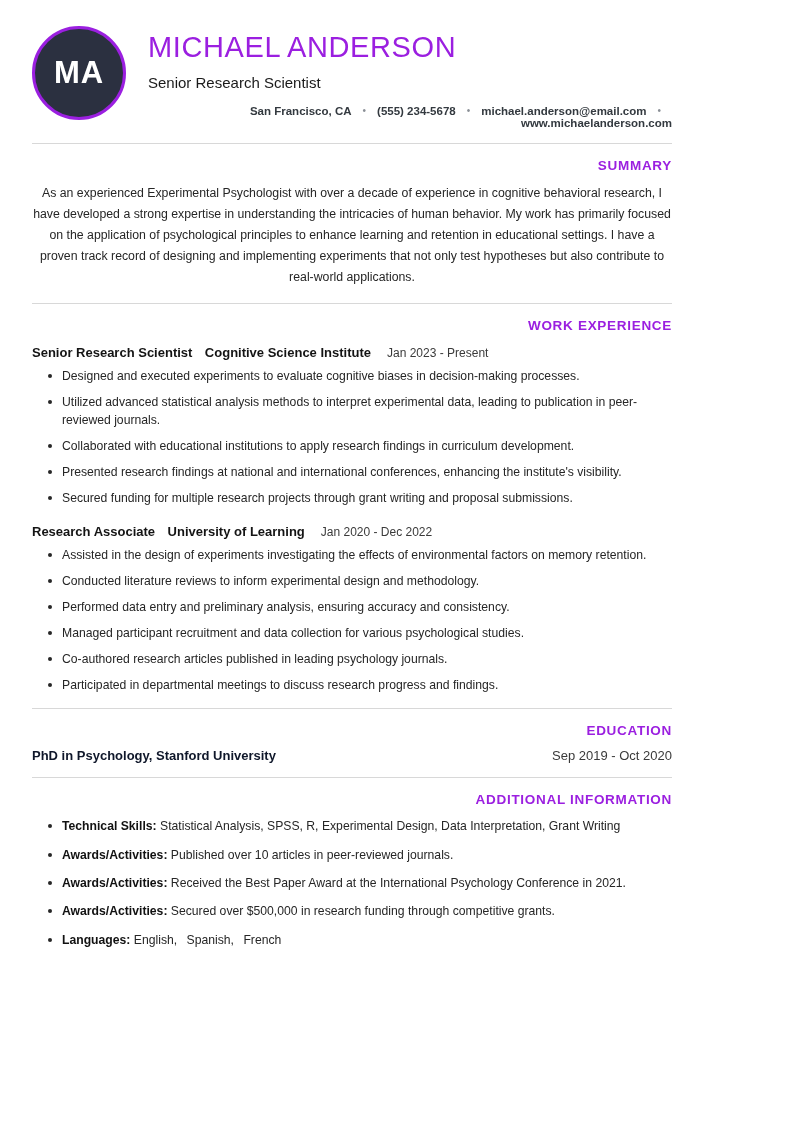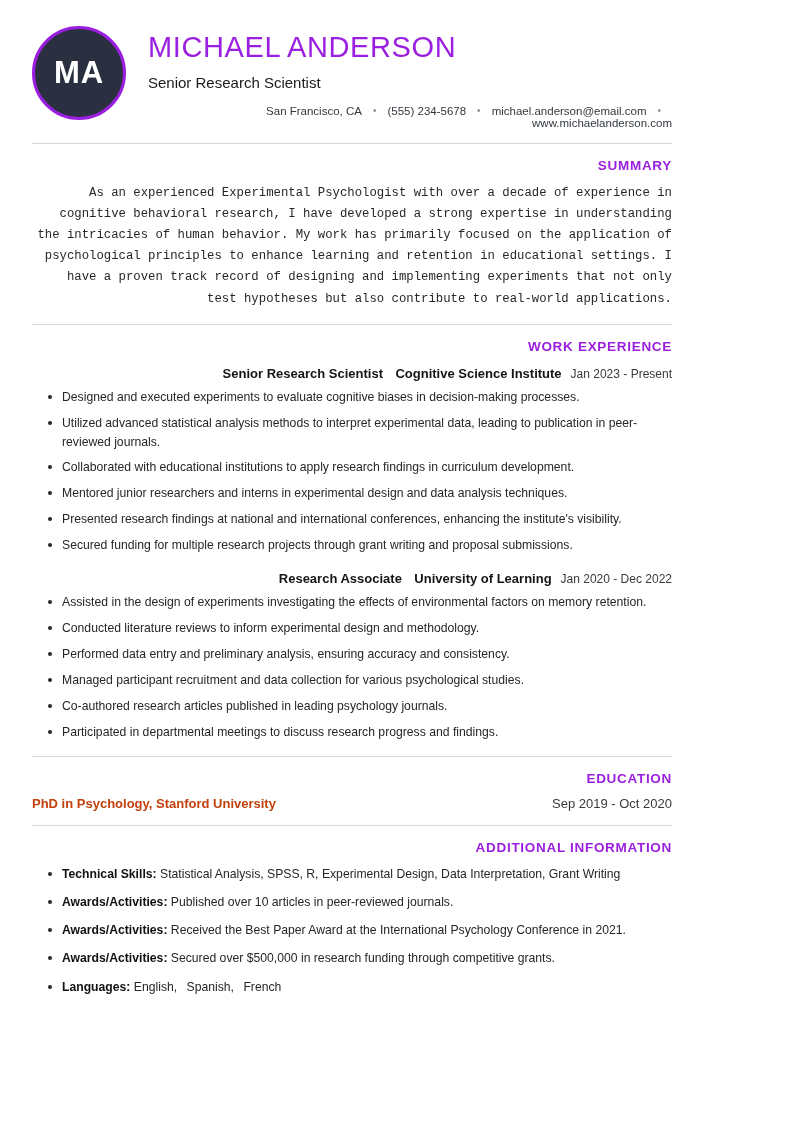--- a/index.html
+++ b/index.html
@@ -65,21 +65,21 @@
   }
   .contact-row {
     display: flex;
     align-items: center;
     justify-content: flex-end;
     flex-wrap: wrap;
     gap: 0px;
     font-size: 11.5px;
     color: #33393f;
   }
-  .contact-item { white-space: nowrap; }
+  .contact-item { white-space: nowrap; font-weight: bold; }
   .contact-sep {
     color: #8a8f96;
     padding: 0 11px;
     font-size: 10px;
   }
 
   
   .rule {
     border: 0;
     border-top: 1px solid #d8d8d8;
@@ -92,31 +92,30 @@
     color: #9b1fe0;
     letter-spacing: 0.7px;
     margin: 0 0 10px 0;
     text-align: right;
   }
   .summary-text {
     font-size: 12.3px;
     line-height: 1.72;
     color: #262626;
     margin: 0 0 14px 0;
-    text-align: right;
-    font-family: Liberation Mono, monospace;
+    text-align: center;
   }
 
   
   .job { margin-bottom: 6px; }
   .job-head {
     display: flex;
     align-items: baseline;
-    justify-content: flex-end;
-    gap: 9px;
+    justify-content: flex-start;
+    gap: 16px;
     margin-bottom: 6px;
   }
   .job-title {
     font-size: 13px;
     font-weight: bold;
     color: #141414;
   }
   .job-company {
     font-size: 13px;
     font-weight: bold;
@@ -156,21 +155,21 @@
   .edu-head {
     display: flex;
     align-items: baseline;
     justify-content: space-between;
     gap: 14px;
     margin-bottom: 14px;
   }
   .edu-degree {
     font-size: 13px;
     font-weight: bold;
-    color: #c2410c;
+    color: #0f172a;
   }
   .edu-dates {
     font-size: 13px;
     color: #3a3a3a;
     white-space: nowrap;
   }
 
   
   ul.info-list {
     margin: 0 0 10px 0;
@@ -243,21 +242,20 @@
         <div>
           <span class="job-title">Senior Research Scientist</span>
           <span class="job-company">Cognitive Science Institute</span>
         </div>
         <div class="job-dates">Jan 2023 - Present</div>
       </div>
       <ul class="bullets">
         <li>Designed and executed experiments to evaluate cognitive biases in decision-making processes.</li>
         <li>Utilized advanced statistical analysis methods to interpret experimental data, leading to publication in peer-reviewed journals.</li>
         <li>Collaborated with educational institutions to apply research findings in curriculum development.</li>
-        <li>Mentored junior researchers and interns in experimental design and data analysis techniques.</li>
         <li>Presented research findings at national and international conferences, enhancing the institute's visibility.</li>
         <li>Secured funding for multiple research projects through grant writing and proposal submissions.</li>
       </ul>
     </div>
 
     <div class="job">
       <div class="job-head">
         <div>
           <span class="job-title">Research Associate</span>
           <span class="job-company">University of Learning</span>

